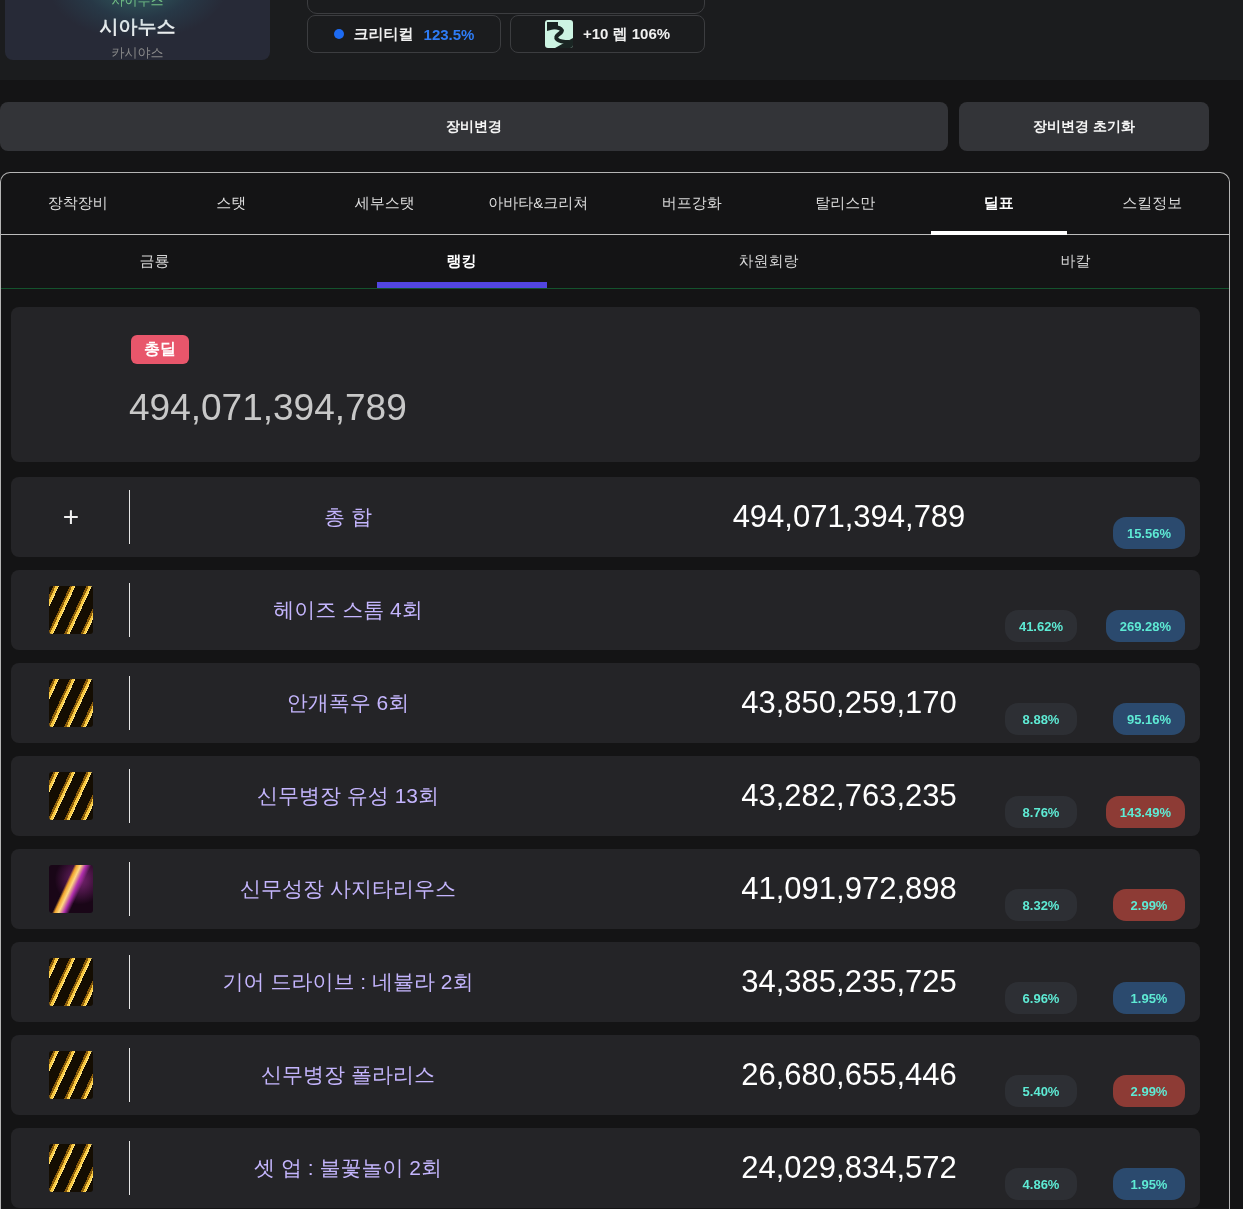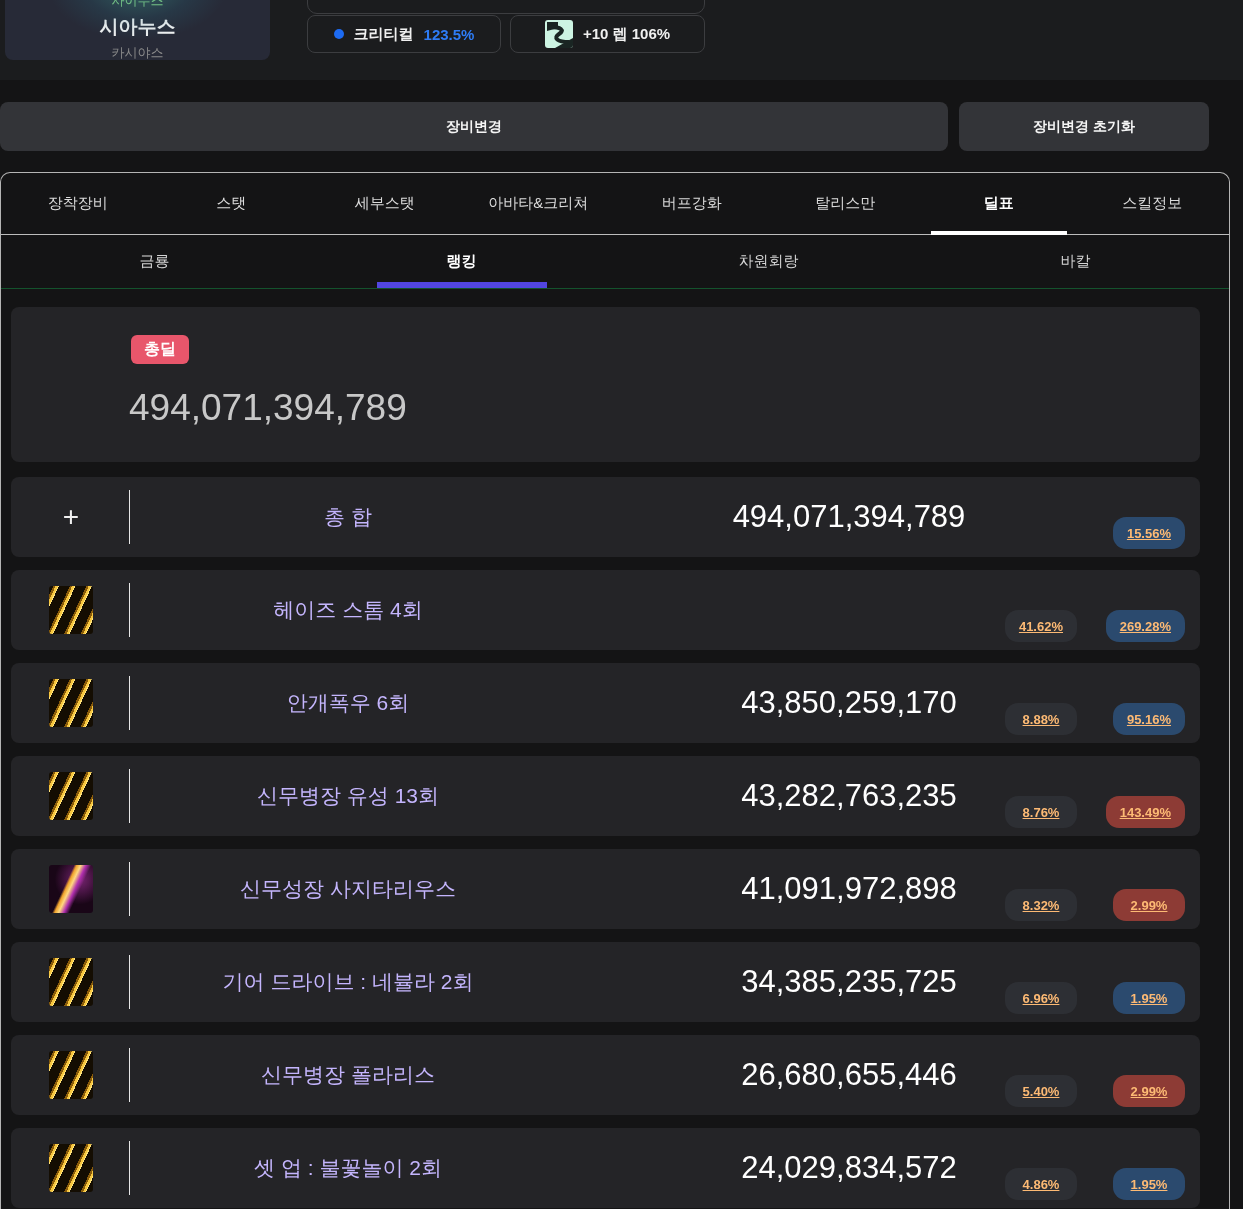--- a/index.html
+++ b/index.html
@@ -126,21 +126,21 @@
     font-size:21px; color:#c4b5fd;
   }
   .row-value {
     position:absolute; left:560px; top:0; width:556px; height:100%;
     display:flex; align-items:center; justify-content:center;
     font-size:31px; color:#ffffff; font-weight:500; letter-spacing:0px;
   }
   .pill {
     position:absolute; bottom:8px; height:26px; border-radius:13px;
     display:flex; align-items:center; justify-content:center;
-    font-size:13px; font-weight:bold; color:#fdba74; padding:16px 14px; min-width:72px;text-decoration:underline;
+    font-size:13px; font-weight:bold; color:#5eead4; padding:16px 14px; min-width:72px;
   }
   .pill-share { right:123px; background:#2d2f34; }
   .pill-rate  { right:15px; }
 </style>
 </head>
 <body>
 
 <div class="header">
   <div class="char-card">
     <div class="char-title">사이누스</div>

